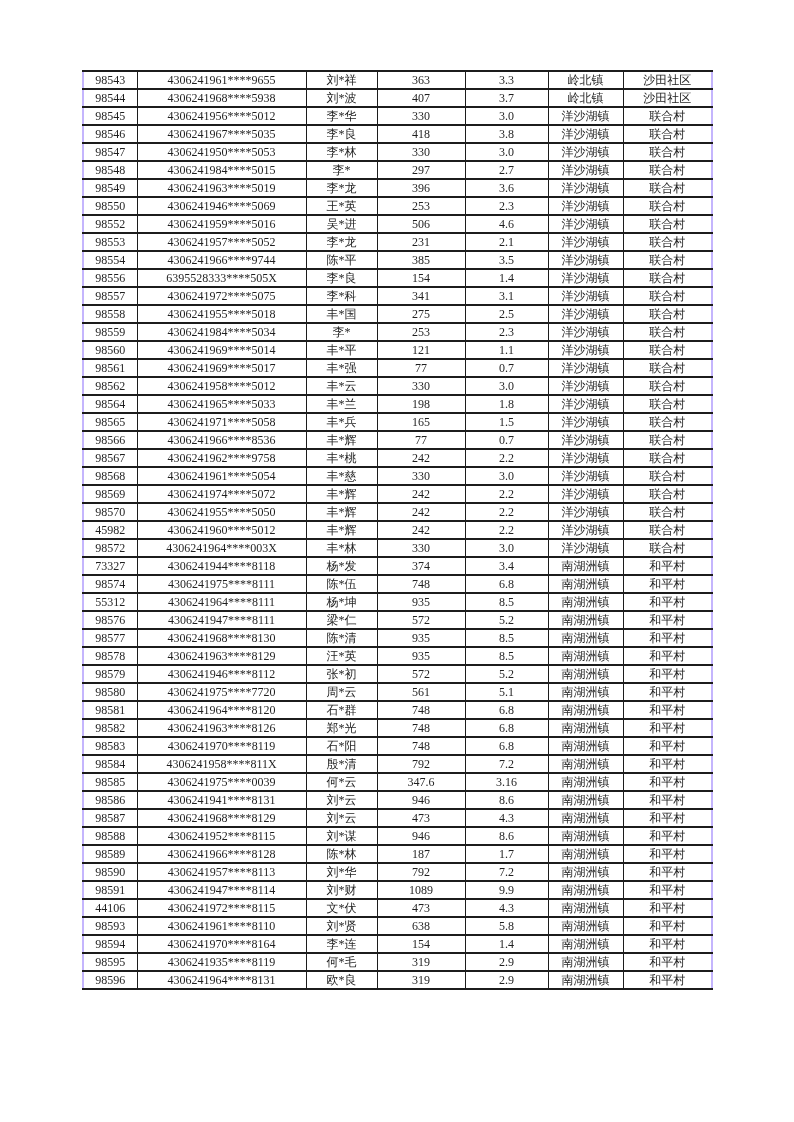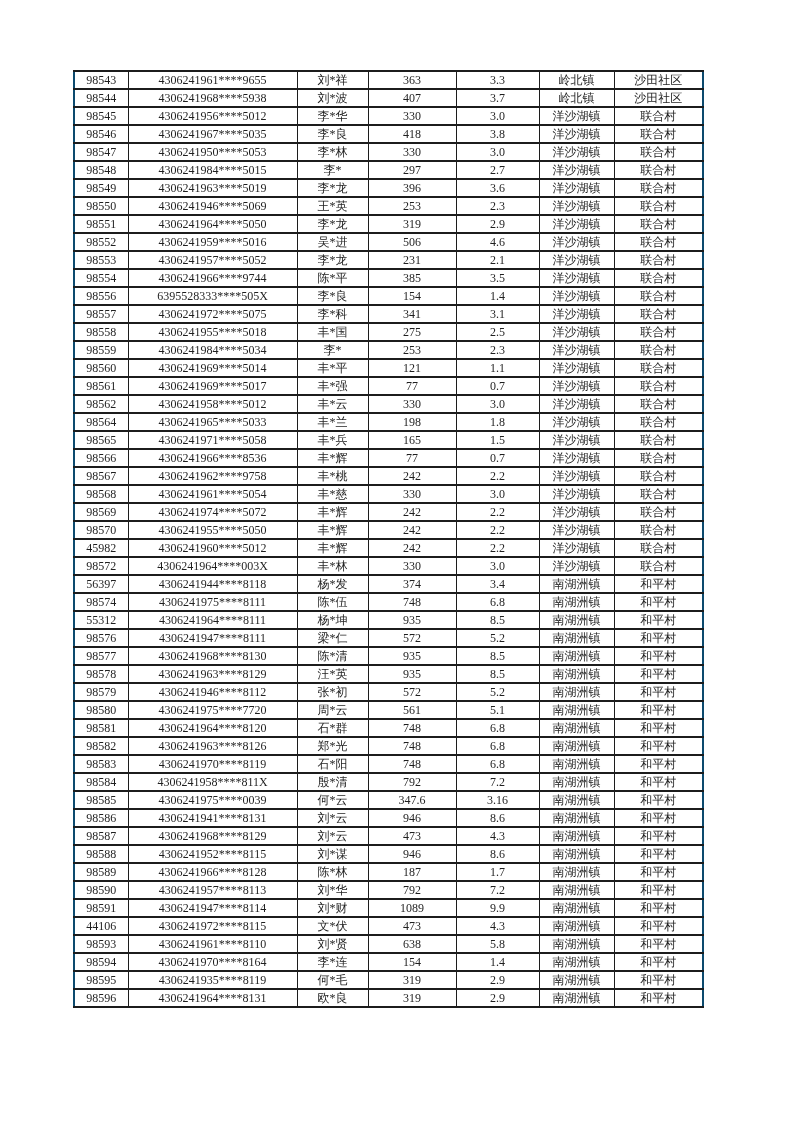--- a/index.html
+++ b/index.html
@@ -9,25 +9,25 @@
     font-family: "Liberation Serif", "DejaVu Serif", serif;
   }
   .page {
     position: relative;
     width: 794px; height: 1122px;
     background: #ffffff;
     overflow: hidden;
   }
   table.records {
     position: absolute;
-    left: 73px; top: 70px;
+    left: 82px; top: 70px;
     width: 629px;
     border-collapse: collapse;
     table-layout: fixed;
-    border: 2px solid #0c4a6e;
+    border: 2px solid #c4b5fd;
   }
   table.records td {
     border-left: 1px solid #1c1c1c;
     border-right: 1px solid #1c1c1c;
     border-top: 2px solid #1c1c1c;
     border-bottom: 2px solid #1c1c1c;
     height: 16.1px;
     padding: 0 2px;
     font-size: 12px;
     line-height: 16px;
@@ -119,29 +119,20 @@
         <tr>
           <td>98550</td>
           <td>4306241946****5069</td>
           <td>王*英</td>
           <td>253</td>
           <td>2.3</td>
           <td>洋沙湖镇</td>
           <td>联合村</td>
         </tr>
         <tr>
-          <td>98551</td>
-          <td>4306241964****5050</td>
-          <td>李*龙</td>
-          <td>319</td>
-          <td>2.9</td>
-          <td>洋沙湖镇</td>
-          <td>联合村</td>
-        </tr>
-        <tr>
           <td>98552</td>
           <td>4306241959****5016</td>
           <td>吴*进</td>
           <td>506</td>
           <td>4.6</td>
           <td>洋沙湖镇</td>
           <td>联合村</td>
         </tr>
         <tr>
           <td>98553</td>
@@ -299,21 +290,21 @@
         <tr>
           <td>98572</td>
           <td>4306241964****003X</td>
           <td>丰*林</td>
           <td>330</td>
           <td>3.0</td>
           <td>洋沙湖镇</td>
           <td>联合村</td>
         </tr>
         <tr>
-          <td>56397</td>
+          <td>73327</td>
           <td>4306241944****8118</td>
           <td>杨*发</td>
           <td>374</td>
           <td>3.4</td>
           <td>南湖洲镇</td>
           <td>和平村</td>
         </tr>
         <tr>
           <td>98574</td>
           <td>4306241975****8111</td>

